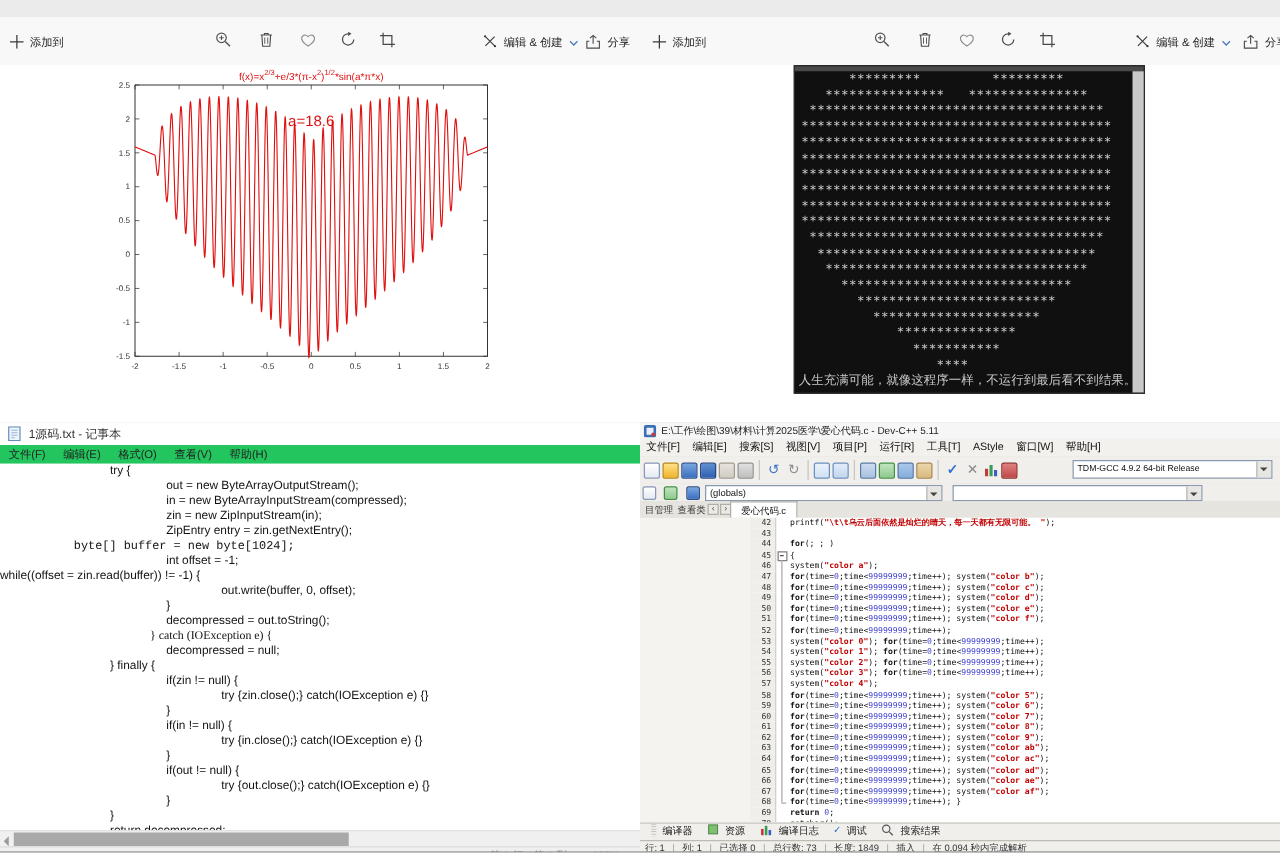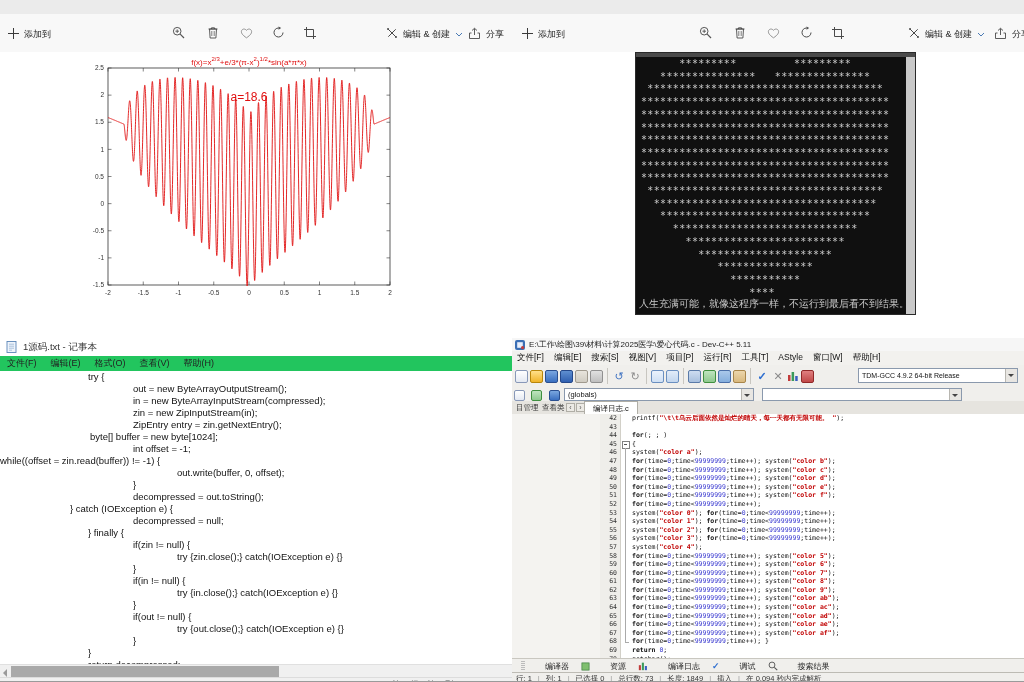--- a/index.html
+++ b/index.html
@@ -98,21 +98,21 @@
   .fold-open:before{content:"";position:absolute;left:1px;top:1px;width:6px;height:6px;border:1px solid #808080;background:#fff;}
   .fold-open:after{content:"";position:absolute;left:3px;top:4px;width:3px;height:1px;background:#555;}
   .fold-line{background:linear-gradient(#aaa,#aaa) 4px 0/1px 100% no-repeat;}
   .fold-end{background:linear-gradient(#aaa,#aaa) 4px 0/1px 55% no-repeat,linear-gradient(#aaa,#aaa) 4px 55%/4px 1px no-repeat;}
   .ed-code{font-family:"DejaVu Sans Mono",monospace;font-size:6.5px;line-height:8.6px;color:#111;white-space:pre;margin-left:2px;}
   .tok-str{color:#c00000;font-weight:bold;}
   .tok-num{color:#3b3bd0;}
   .tok-kw{font-weight:bold;}
   .dv-reports{position:absolute;left:0;top:320px;right:0;height:14px;background:#f0efec;border-top:1px solid #c9c7c0;
               display:flex;align-items:center;font-size:8px;color:#222;}
-  .rep-tab{display:flex;align-items:center;gap:20px;padding:0 6px;height:100%;}
+  .rep-tab{display:flex;align-items:flex-start;gap:5px;padding:0 6px;height:100%;font-family:Liberation Mono, monospace;}
   .grip{width:4px;height:10px;margin-left:3px;background:linear-gradient(#bbb 1px,transparent 1px) 0 0/2px 2px;}
   .dv-status{position:absolute;left:0;top:334px;right:0;height:14px;background:#f0efec;border-top:1px solid #bdbbb4;
              font-size:7.5px;color:#333;white-space:nowrap;padding-left:4px;line-height:11px;}
   .dv-status .sep{color:#999;margin:0 6px;}
 
   .bottom-edge{position:absolute;left:0;top:681px;width:1024px;height:1px;background:#9a9a9a;}
 </style>
 </head>
 <body>
 
@@ -332,27 +332,27 @@
         </span>
       <span class="np-title">1源码.txt - 记事本</span>
     </div>
     <div class="np-menubar" id="np-menus"><span class="np-menu">文件(F)</span><span class="np-menu">编辑(E)</span><span class="np-menu">格式(O)</span><span class="np-menu">查看(V)</span><span class="np-menu">帮助(H)</span></div>
     <div class="np-text" id="np-lines">
         <div class="np-line" style="padding-left: 88px;">try {</div>
         <div class="np-line" style="padding-left: 133px;">out = new ByteArrayOutputStream();</div>
         <div class="np-line" style="padding-left: 133px;">in = new ByteArrayInputStream(compressed);</div>
         <div class="np-line" style="padding-left: 133px;">zin = new ZipInputStream(in);</div>
         <div class="np-line" style="padding-left: 133px;">ZipEntry entry = zin.getNextEntry();</div>
-        <div class="np-line" style="padding-left: 90px;">byte[] buffer = new byte[1024];</div>
+        <div class="np-line" style="padding-left: 59px; font-family: Liberation Mono, monospace;">byte[] buffer = new byte[1024];</div>
         <div class="np-line" style="padding-left: 133px;">int offset = -1;</div>
         <div class="np-line" style="">while((offset = zin.read(buffer)) != -1) {</div>
         <div class="np-line" style="padding-left: 177px;">out.write(buffer, 0, offset);</div>
         <div class="np-line" style="padding-left: 133px;">}</div>
         <div class="np-line" style="padding-left: 133px;">decompressed = out.toString();</div>
-        <div class="np-line" style="padding-left: 70px;">} catch (IOException e) {</div>
+        <div class="np-line" style="padding-left: 120px; font-family: Liberation Serif, serif;">} catch (IOException e) {</div>
         <div class="np-line" style="padding-left: 133px;">decompressed = null;</div>
         <div class="np-line" style="padding-left: 88px;">} finally {</div>
         <div class="np-line" style="padding-left: 133px;">if(zin != null) {</div>
         <div class="np-line" style="padding-left: 177px;">try {zin.close();} catch(IOException e) {}</div>
         <div class="np-line" style="padding-left: 133px;">}</div>
         <div class="np-line" style="padding-left: 133px;">if(in != null) {</div>
         <div class="np-line" style="padding-left: 177px;">try {in.close();} catch(IOException e) {}</div>
         <div class="np-line" style="padding-left: 133px;">}</div>
         <div class="np-line" style="padding-left: 133px;">if(out != null) {</div>
         <div class="np-line" style="padding-left: 177px;">try {out.close();} catch(IOException e) {}</div>
@@ -426,21 +426,21 @@
       </div>
       <div class="combo" style="left:250px;top:1px;width:200px">
         <span class="arr"></span>
       </div>
     </div>
     <div class="dv-tabrow">
       <span class="dv-paneltab" style="left:0">目管理</span>
       <span class="dv-paneltab" style="left:26px">查看类</span>
       <span class="dv-navbtn" style="left:54px">‹</span>
       <span class="dv-navbtn" style="left:64px">›</span>
-      <span class="dv-edtab">编译日志.c</span>
+      <span class="dv-edtab">爱心代码.c</span>
     </div>
     <div class="dv-panel"></div>
     <div class="dv-editor" id="dv-editor">
         <div class="ed-line">
           <span class="ed-num">42</span>
           <span class="ed-fold"></span>
           <span class="ed-code">printf(<span class="tok-str">"\t\t乌云后面依然是灿烂的晴天，每一天都有无限可能。 "</span>);</span>
         </div>
         <div class="ed-line">
           <span class="ed-num">43</span>

